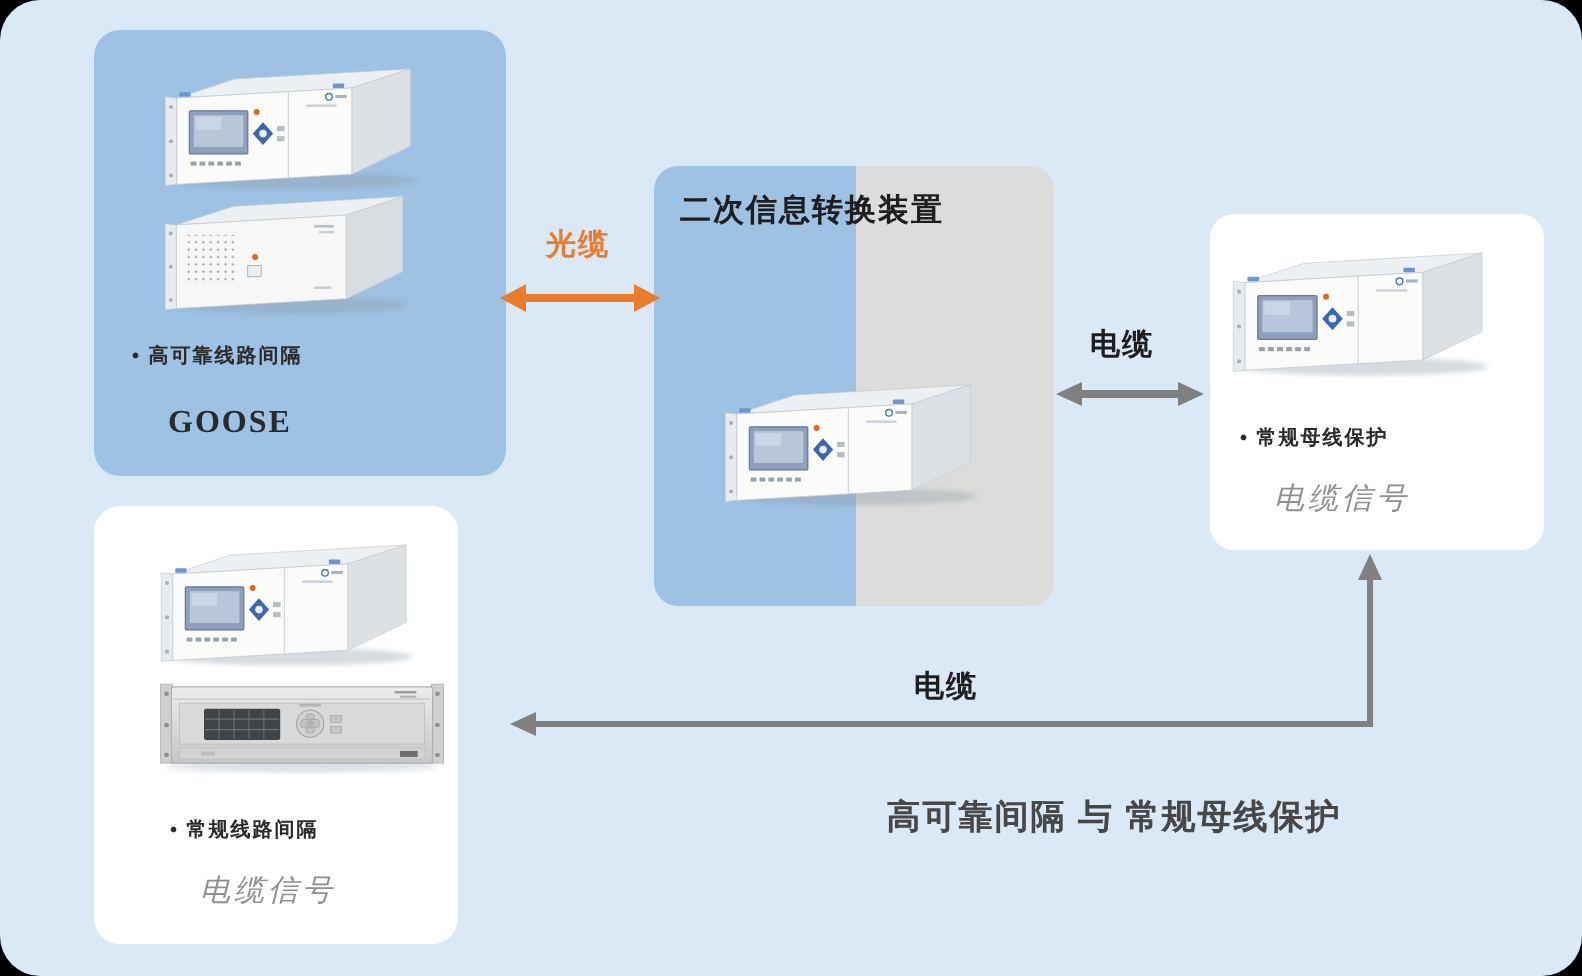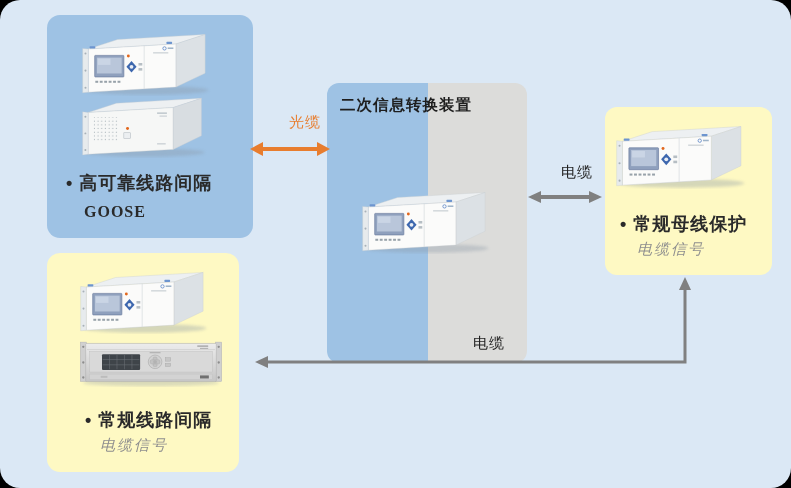--- a/index.html
+++ b/index.html
@@ -4,23 +4,23 @@
 <style>
   html,body{margin:0;padding:0;background:#000;}
   body{font-family:"Liberation Sans","DejaVu Sans",sans-serif;}
   #page{
     position:relative;width:791px;height:488px;background:#dbe8f5;
     border-radius:20px;overflow:hidden;
   }
   .box{position:absolute;}
   .rounded{border-radius:13px;}
   .blue-bg{background:#9ec2e4;}
-  .gray-bg{background:#fef9c3;}
+  .gray-bg{background:#ffffff;}
   .box-title{
-    position:absolute;font-weight:bold;font-size:18px;color:#2a2a2a;
+    position:absolute;font-weight:bold;font-size:10px;color:#2a2a2a;
     letter-spacing:1px;white-space:nowrap;
   }
   .box-sub{
     position:absolute;font-size:15px;color:#8f8f8f;
     letter-spacing:2px;white-space:nowrap;font-style:italic;
   }
   .goose-serif{
     font-family:"Liberation Serif","DejaVu Serif",serif;
     font-weight:bold;font-size:16px;color:#2a2a2a;letter-spacing:1px;
   }
@@ -32,22 +32,22 @@
     position:absolute;left:29px;top:47px;font-size:15px;font-weight:bold;
     white-space:nowrap;color:#1e1e1e;
   }
   .conv-goose{
     font-family:"Liberation Serif","DejaVu Serif",serif;
     font-weight:bold;font-size:16px;color:#e87d2e;letter-spacing:1px;
   }
   .conv-dash{margin:0 6px 0 4px;font-weight:bold;color:#1e1e1e;}
   .conv-cable{font-weight:bold;color:#1e1e1e;letter-spacing:2px;}
   .conn-label{
-    position:absolute;font-weight:normal;font-size:15px;color:#1e1e1e;
-    width:64px;text-align:right;letter-spacing:1px;
+    position:absolute;font-weight:bold;font-size:15px;color:#1e1e1e;
+    width:64px;text-align:center;letter-spacing:1px;
   }
   .fiber-label{color:#e87d2e;}
   #caption{
     position:absolute;left:406px;top:393px;width:302px;text-align:center;
     font-weight:bold;font-size:17px;color:#474747;line-height:31px;
     letter-spacing:1px;
   }
   .dev{position:absolute;}
   svg{display:block;}
   #connectors{position:absolute;left:0;top:0;pointer-events:none;}
@@ -163,38 +163,38 @@
     <svg class="dev" style="left:31px;top:15px;" width="140" height="66" viewBox="0 0 220 104">
         <use href="#devA"></use>
       </svg>
     <svg class="dev" style="left:31px;top:79px;" width="136" height="64" viewBox="0 0 220 104">
         <use href="#devB"></use>
       </svg>
     <div class="box-title" style="left:19px;top:156px;">• 高可靠线路间隔</div>
     <div class="box-title goose-serif" style="left:37px;top:188px;">GOOSE</div>
   </div>
 
-  <div class="box" style="left:327px;top:83px;width:200px;height:280px;border-radius:12px;overflow:hidden;">
+  <div class="box" style="left:327px;top:83px;width:200px;height:220px;border-radius:12px;overflow:hidden;">
     <div class="half blue-bg" style="left:0;width:101px;"></div>
     <div class="half" style="left:101px;width:99px;background:#dcdcda;"></div>
     <div class="conv-title">二次信息转换装置</div>
     <svg class="dev" style="left:31px;top:105px;" width="140" height="66" viewBox="0 0 220 104">
         <use href="#devA"></use>
       </svg>
   </div>
 
   <div class="box gray-bg" style="left:605px;top:107px;width:167px;height:168px;border-radius:12px;">
     <svg class="dev" style="left:7px;top:15px;" width="142" height="67" viewBox="0 0 220 104">
         <use href="#devA"></use>
       </svg>
     <div class="box-title" style="left:15px;top:105px;">• 常规母线保护</div>
     <div class="box-sub" style="left:32px;top:133px;">电缆信号</div>
   </div>
 
-  <div class="box gray-bg rounded" style="left:47px;top:253px;width:168px;height:219px;padding-left:24px;">
+  <div class="box gray-bg rounded" style="left:47px;top:253px;width:182px;height:219px;">
     <svg class="dev" style="left:29px;top:15px;" width="140" height="66" viewBox="0 0 220 104">
         <use href="#devA"></use>
       </svg>
     <svg class="dev" style="left:29px;top:85px;" width="150" height="49" viewBox="0 0 220 72">
         <use href="#devC"></use>
       </svg>
     <div class="box-title" style="left:38px;top:155px;">• 常规线路间隔</div>
     <div class="box-sub" style="left:53px;top:183px;">电缆信号</div>
   </div>
 
@@ -217,15 +217,16 @@
       <polygon points="255,362 268,356 268,368" fill="#808080"></polygon>
       <polygon points="685,277 679,290 691,290" fill="#808080"></polygon>
     </g>
   </svg>
 
   <div class="conn-label fiber-label" style="left:257px;top:113px;">光缆</div>
   <div class="conn-label" style="left:529px;top:163px;">电缆</div>
   <div class="conn-label" style="left:441px;top:334px;">电缆</div>
 
   <div id="caption">
+    <div>高可靠间隔 与 常规母线保护</div>
   </div>
 
 </div>
 
 </body></html>

